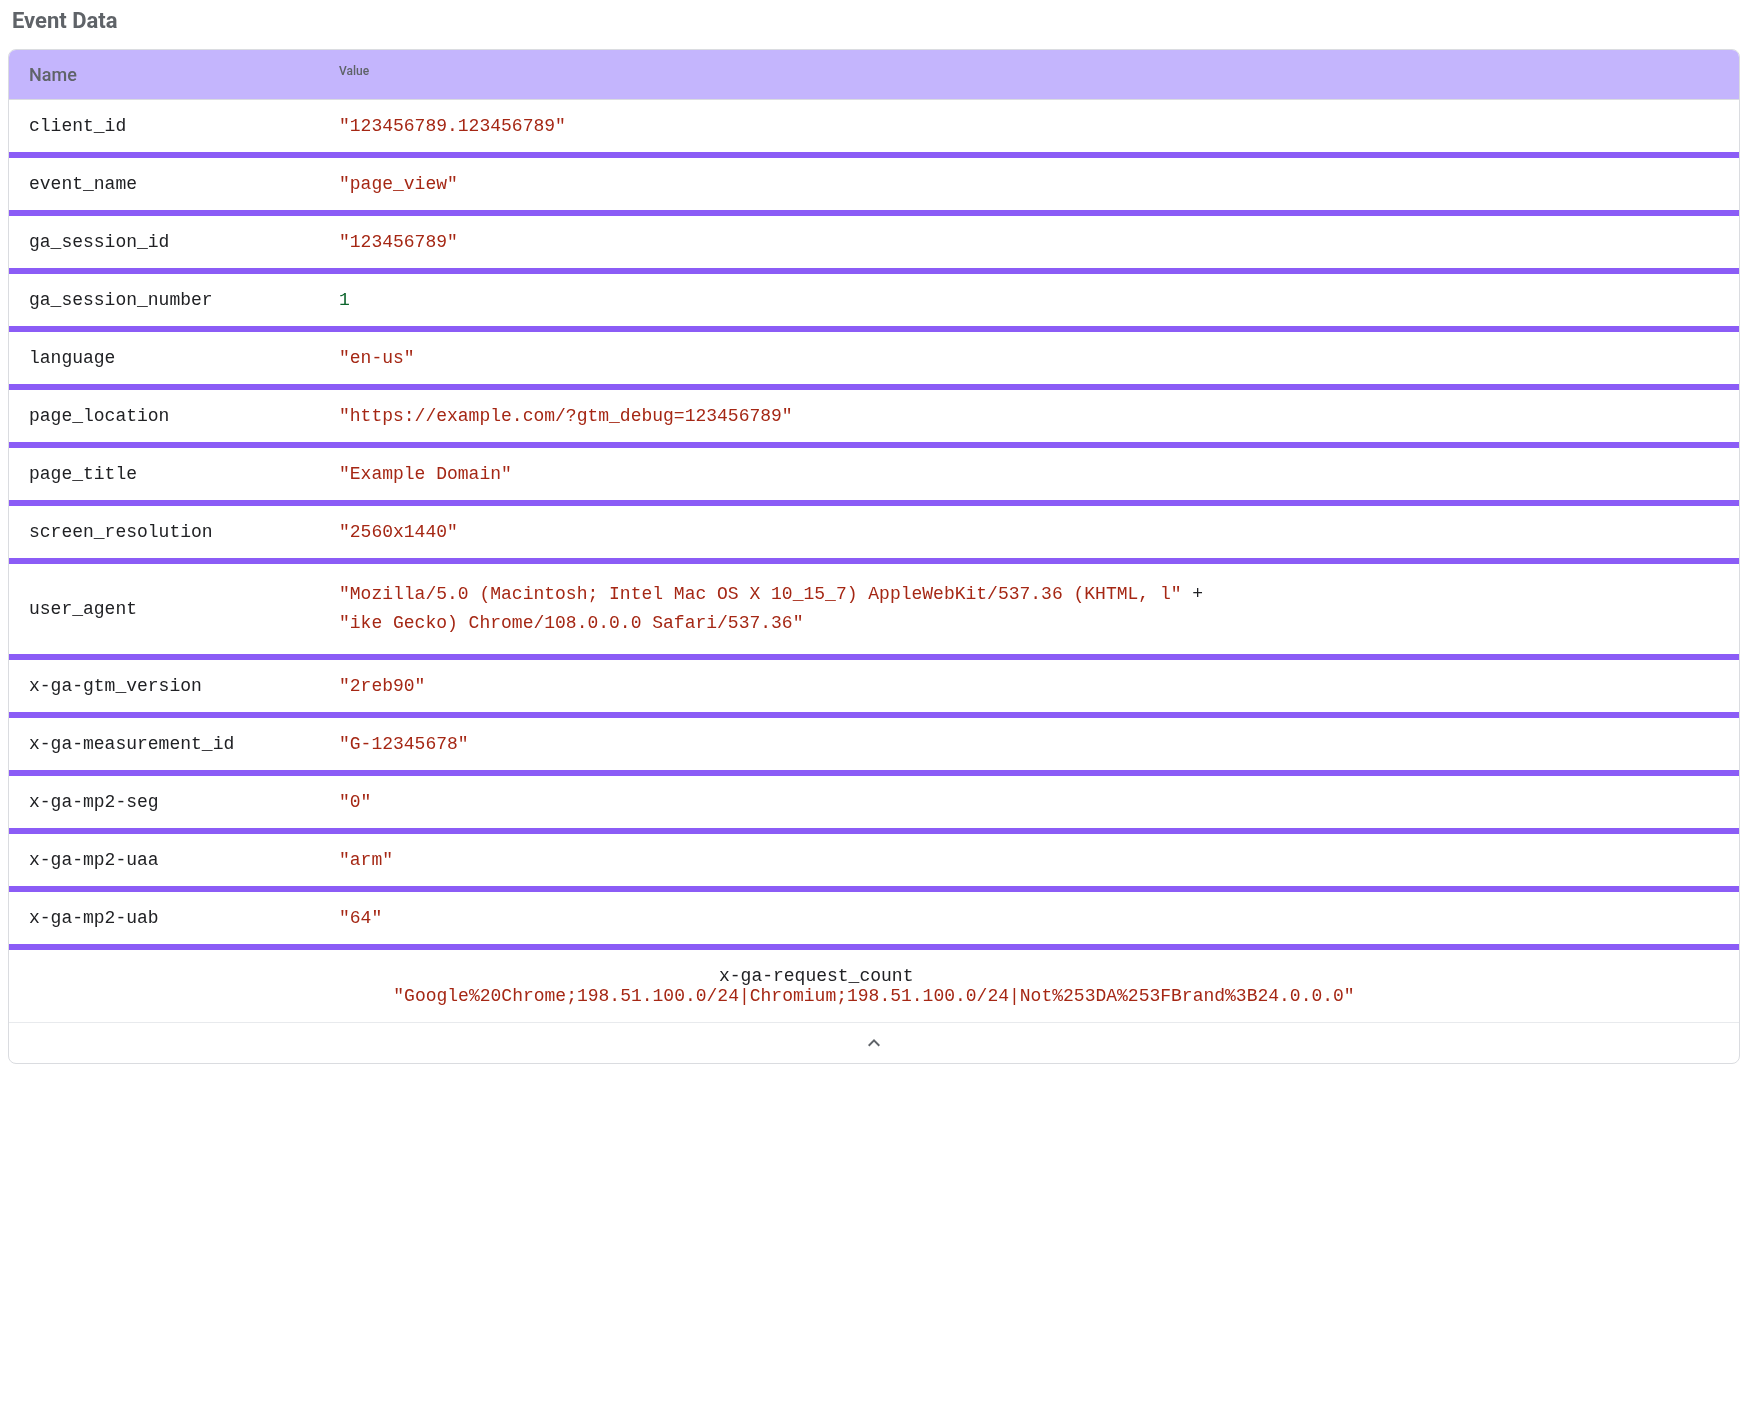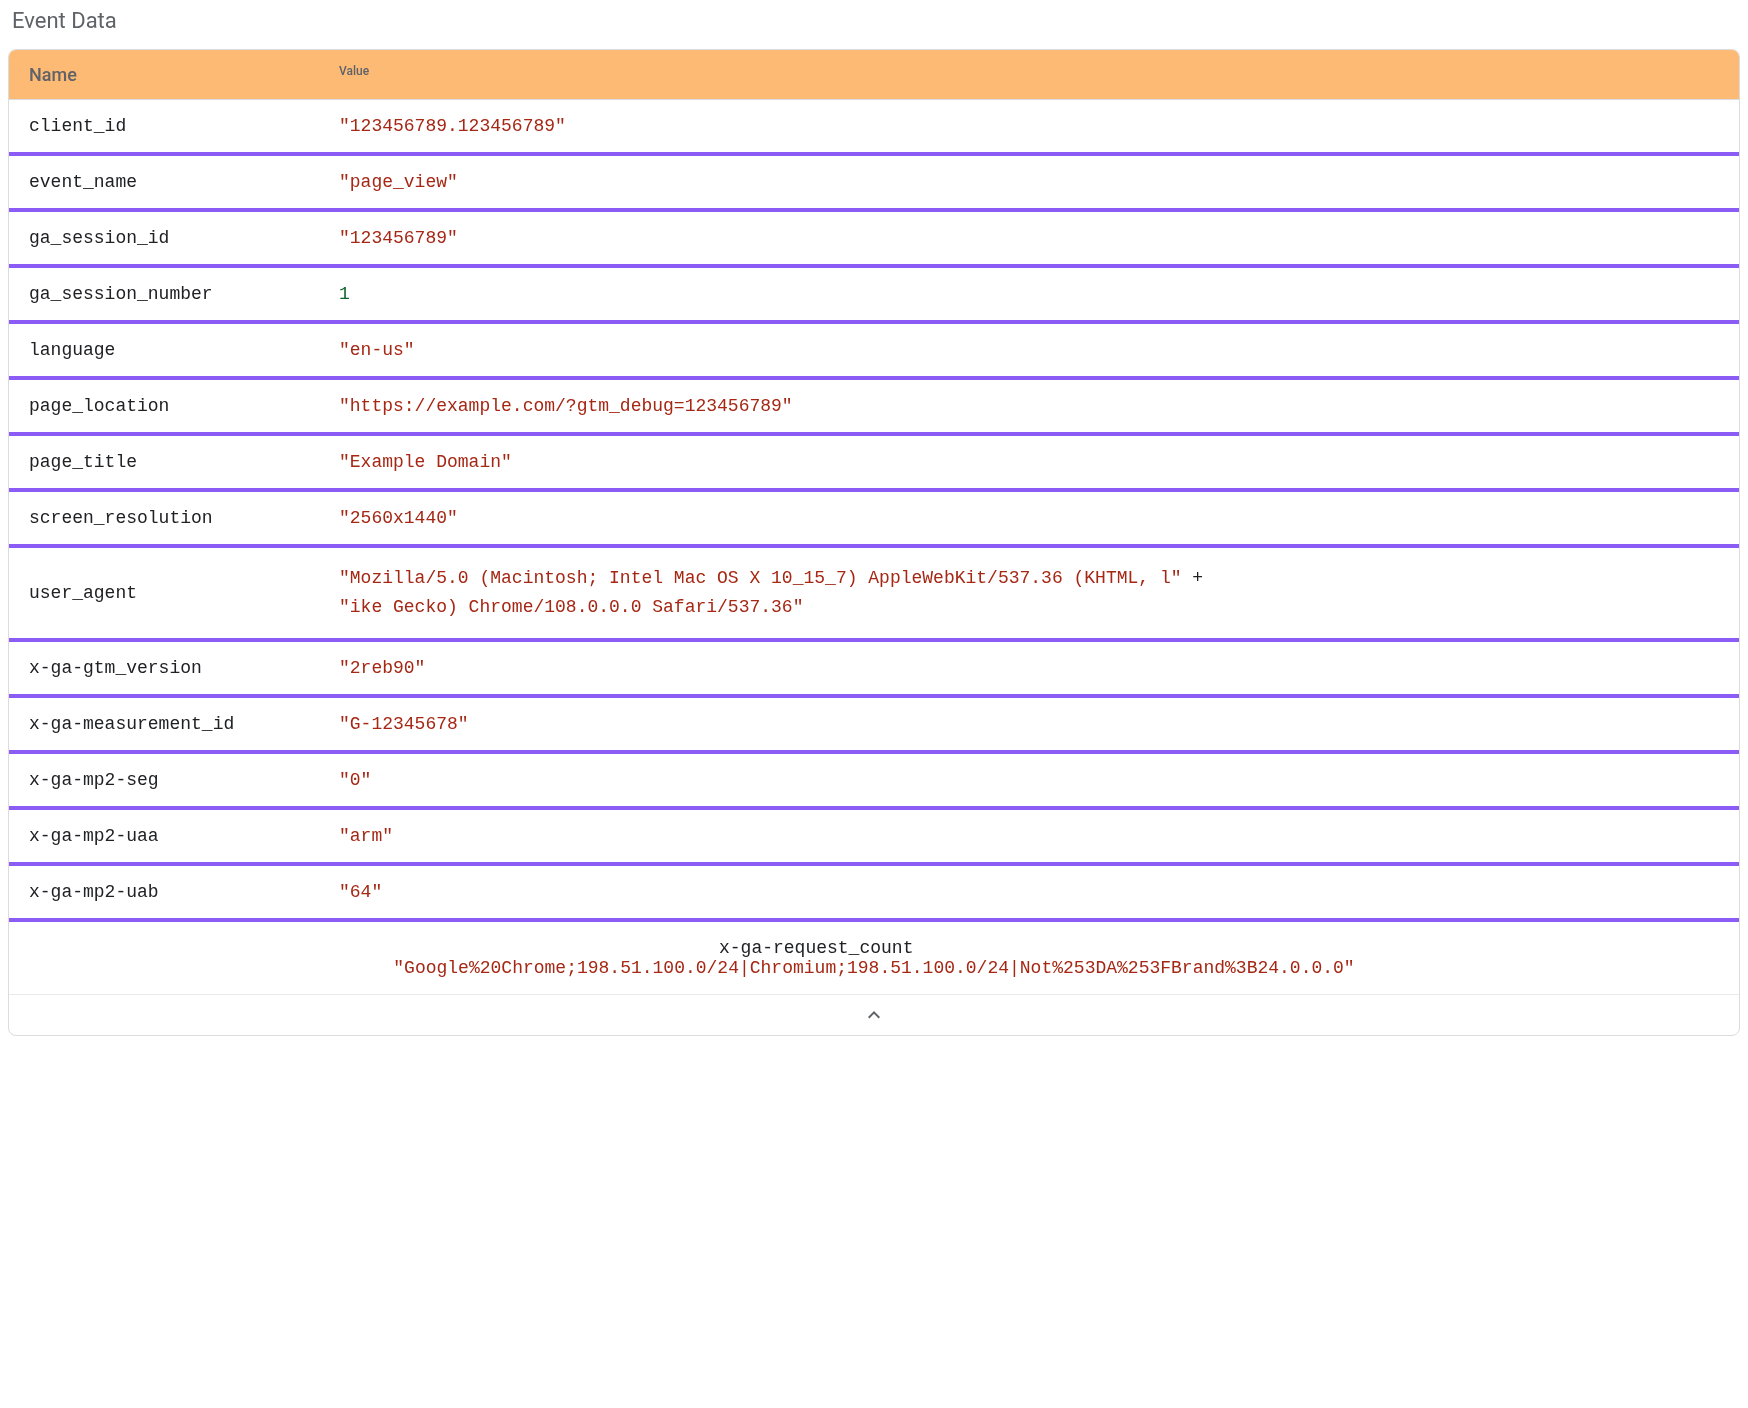--- a/index.html
+++ b/index.html
@@ -9,32 +9,32 @@
     }
     body {
       font-family: -apple-system, BlinkMacSystemFont, "Segoe UI", Roboto, "Helvetica Neue", Arial, sans-serif;
       background: #ffffff;
       padding: 8px;
       font-size: 16px;
     }
     .section-title {
       color: #5f6368;
       font-size: 22px;
-      font-weight: 400;
+      font-weight: 700;
       margin-bottom: 16px;
       padding-left: 4px;
     }
     .table-container {
       border: 1px solid #dadce0;
       border-radius: 8px;
       overflow: hidden;
     }
     .table-header {
       display: flex;
-      background: #fdba74;
+      background: #c4b5fd;
       border-bottom: 1px solid #dadce0;
       padding: 14px 20px;
     }
     .header-name {
       width: 310px;
       color: #5f6368;
       font-size: 18px;
       font-weight: 500;
     }
     .header-value {
@@ -43,21 +43,21 @@
       font-size: 12px;
       font-weight: 500;
     }
     .table-body {
       background: #ffffff;
     }
     .table-row {
       display: flex;
       align-items: center;
       padding: 16px 20px;
-      border-bottom: 4px solid #8b5cf6;
+      border-bottom: 6px solid #8b5cf6;
       min-height: 56px;
     }
     .table-row:last-child {
       border-bottom: none;
       flex-direction: column;
     }
     .row-name {
       width: 310px;
       font-family: "SFMono-Regular", Consolas, "Liberation Mono", Menlo, Courier, monospace;
       font-size: 18px;

